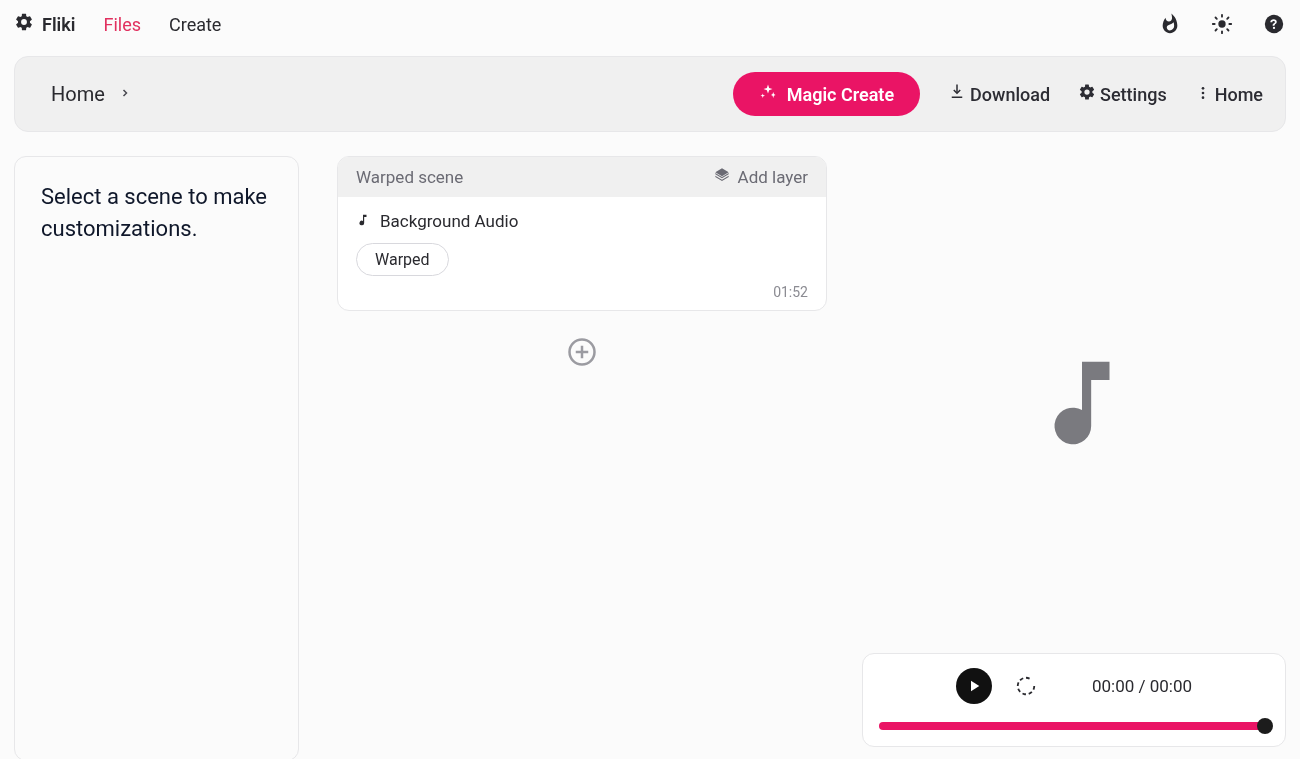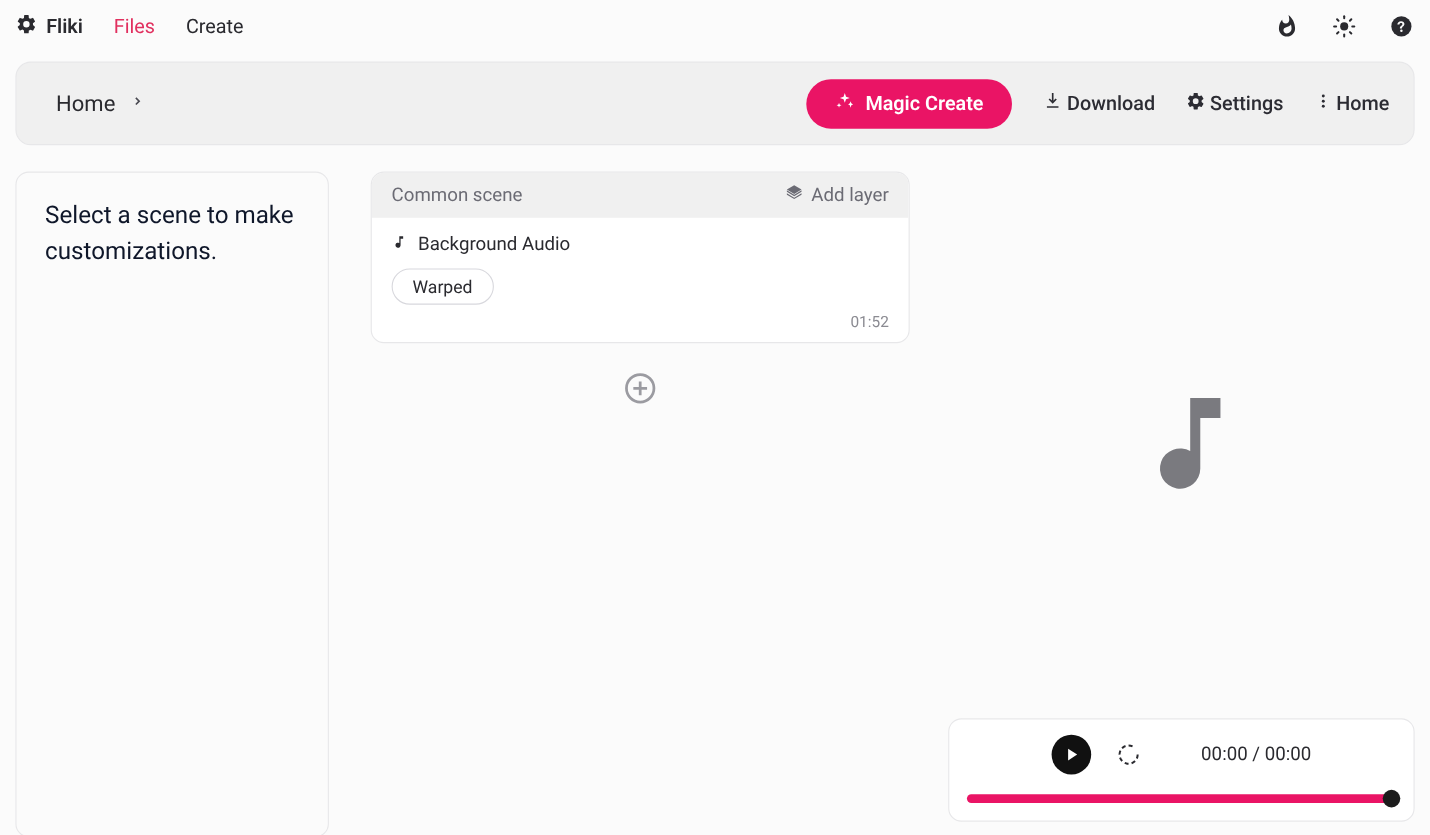--- a/index.html
+++ b/index.html
@@ -362,21 +362,21 @@
 </div>
 
 <div class="content">
   <div class="side-panel">
     <span>Select a scene to make customizations.</span>
   </div>
 
   <div class="center-col">
     <div class="scene-card">
       <div class="scene-header">
-        <span>Common scene</span>
+        <span>Warped scene</span>
         <div class="add-layer">
           <span>
             <svg viewBox="0 0 24 24" width="16" height="16" fill="#6b6b74">
                 <path d="M12 2L2 8l10 6 10-6-10-6zm0 13L2 9v2l10 6 10-6V9l-10 6zm0 4L2 13v2l10 6 10-6v-2l-10 6z"></path>
               </svg>
           </span>
           <span>Add layer</span>
         </div>
       </div>
       <div class="scene-body">

